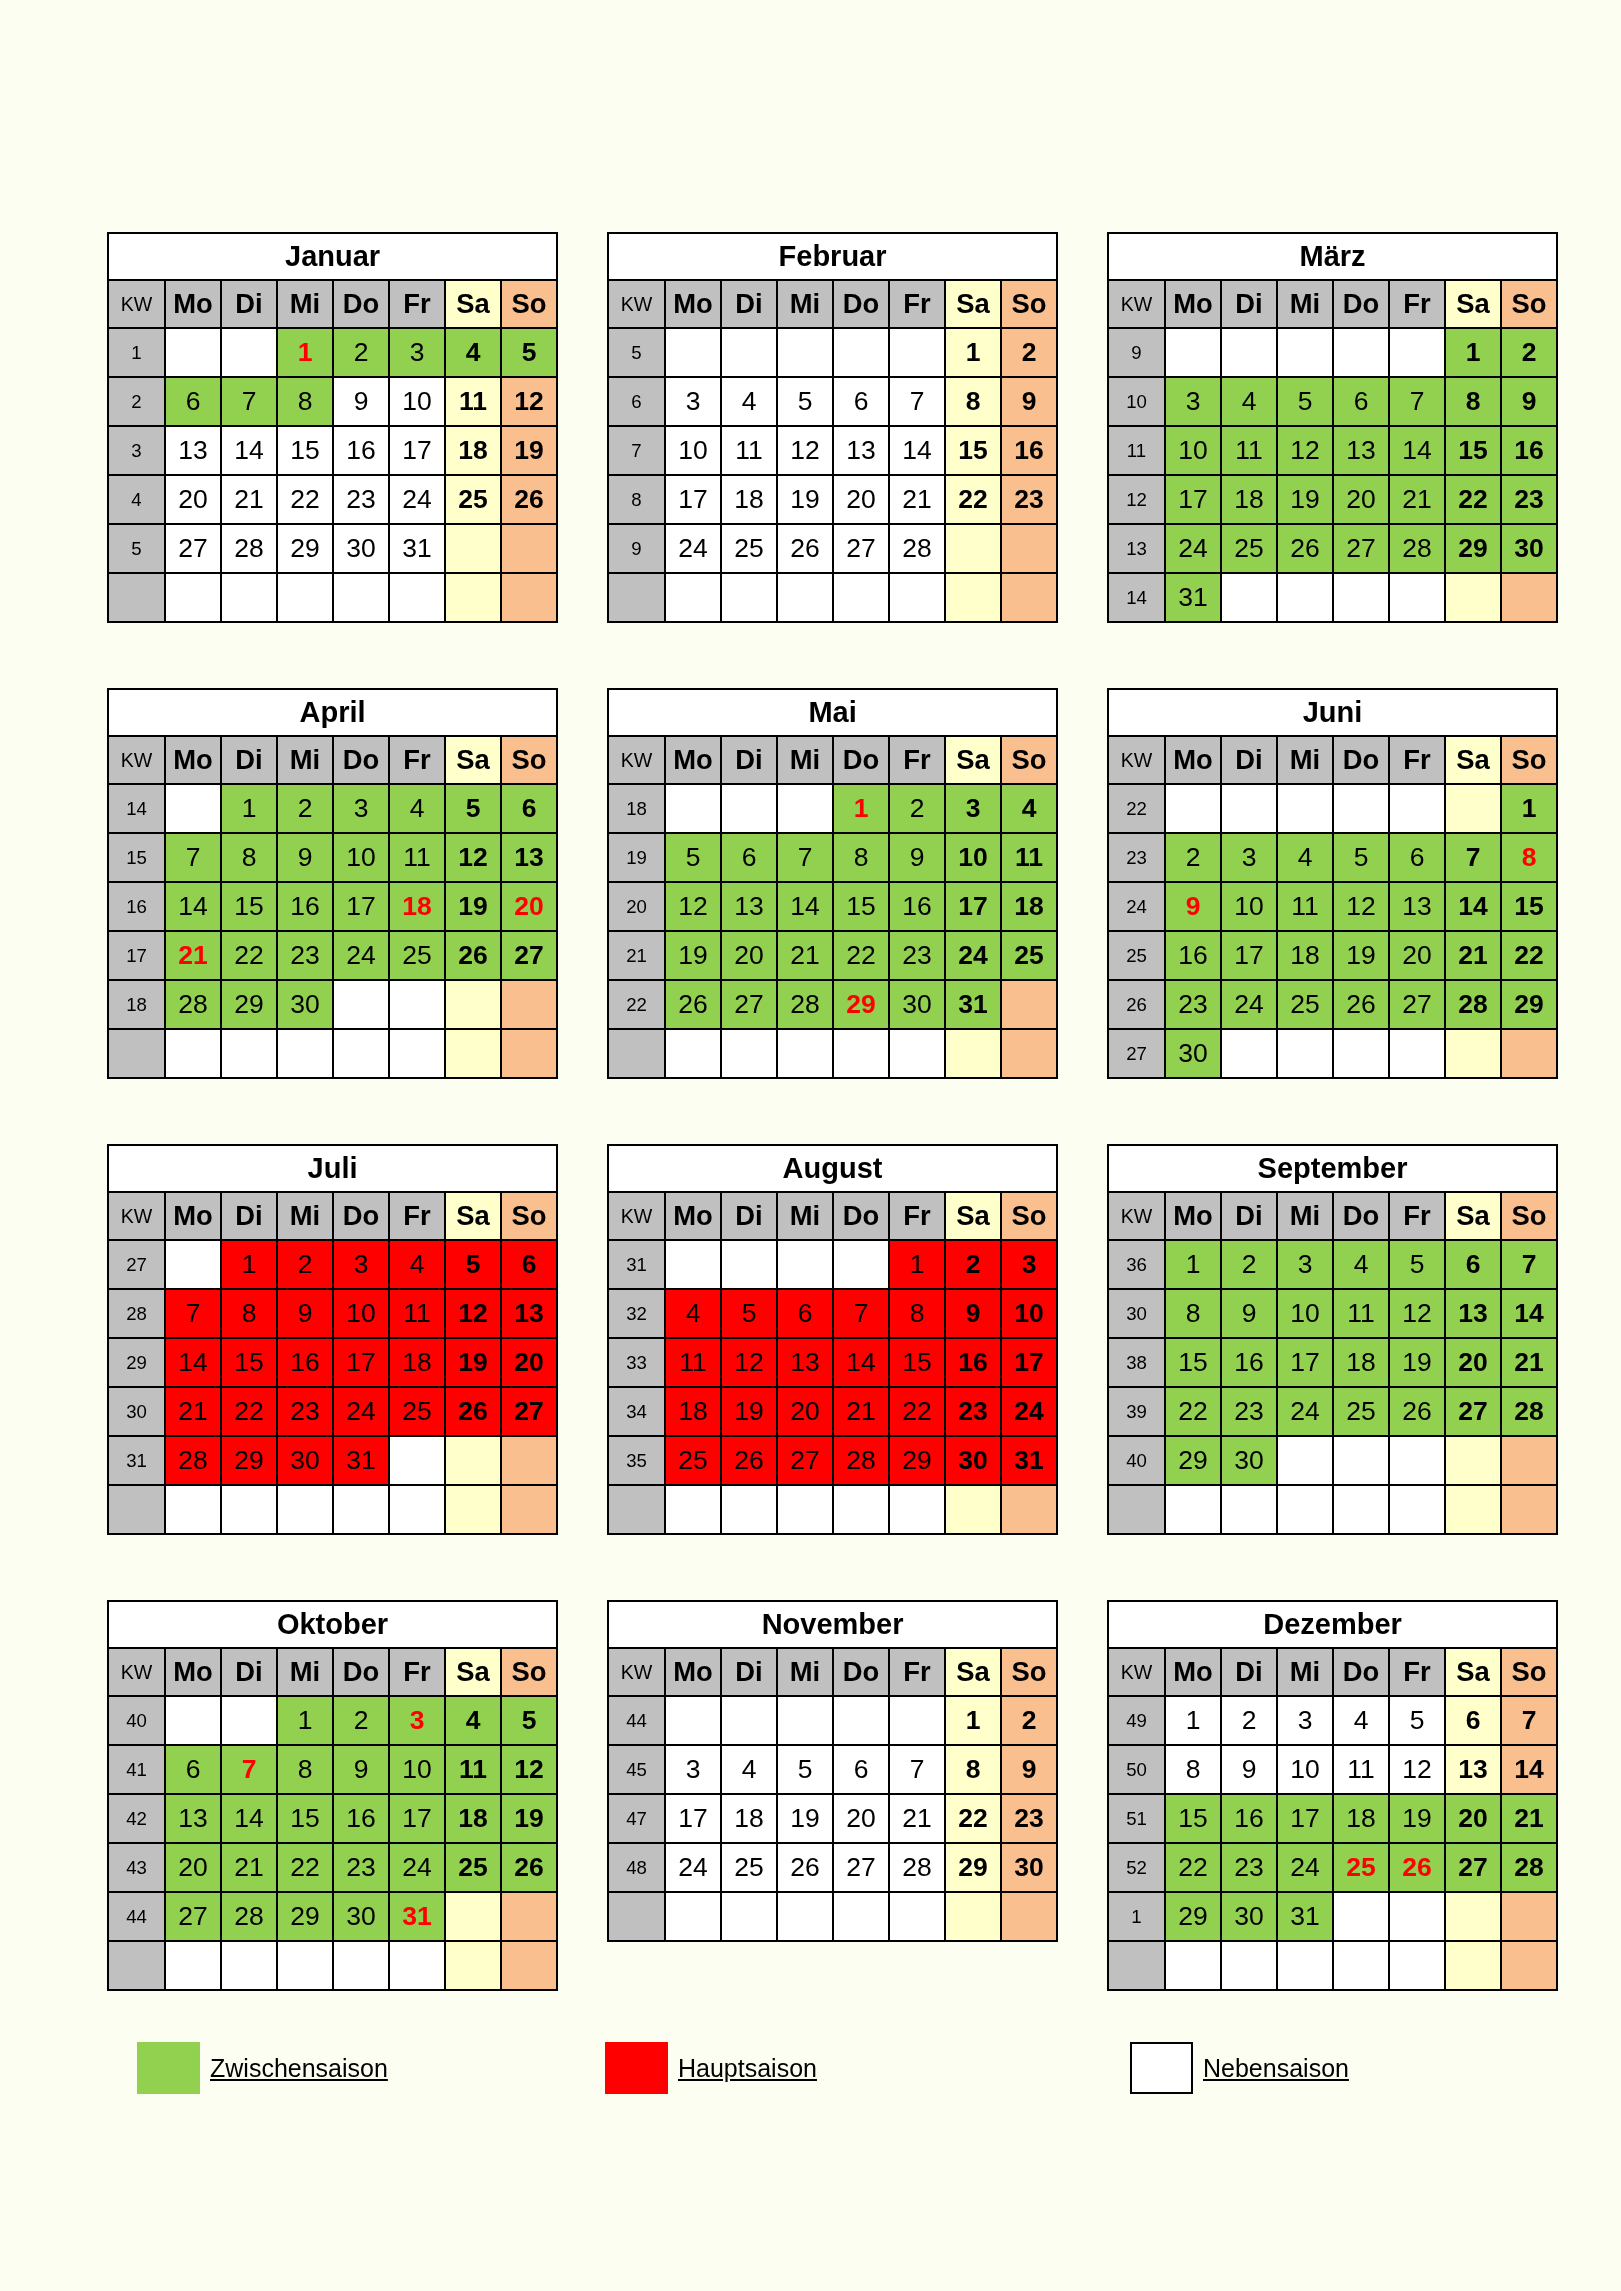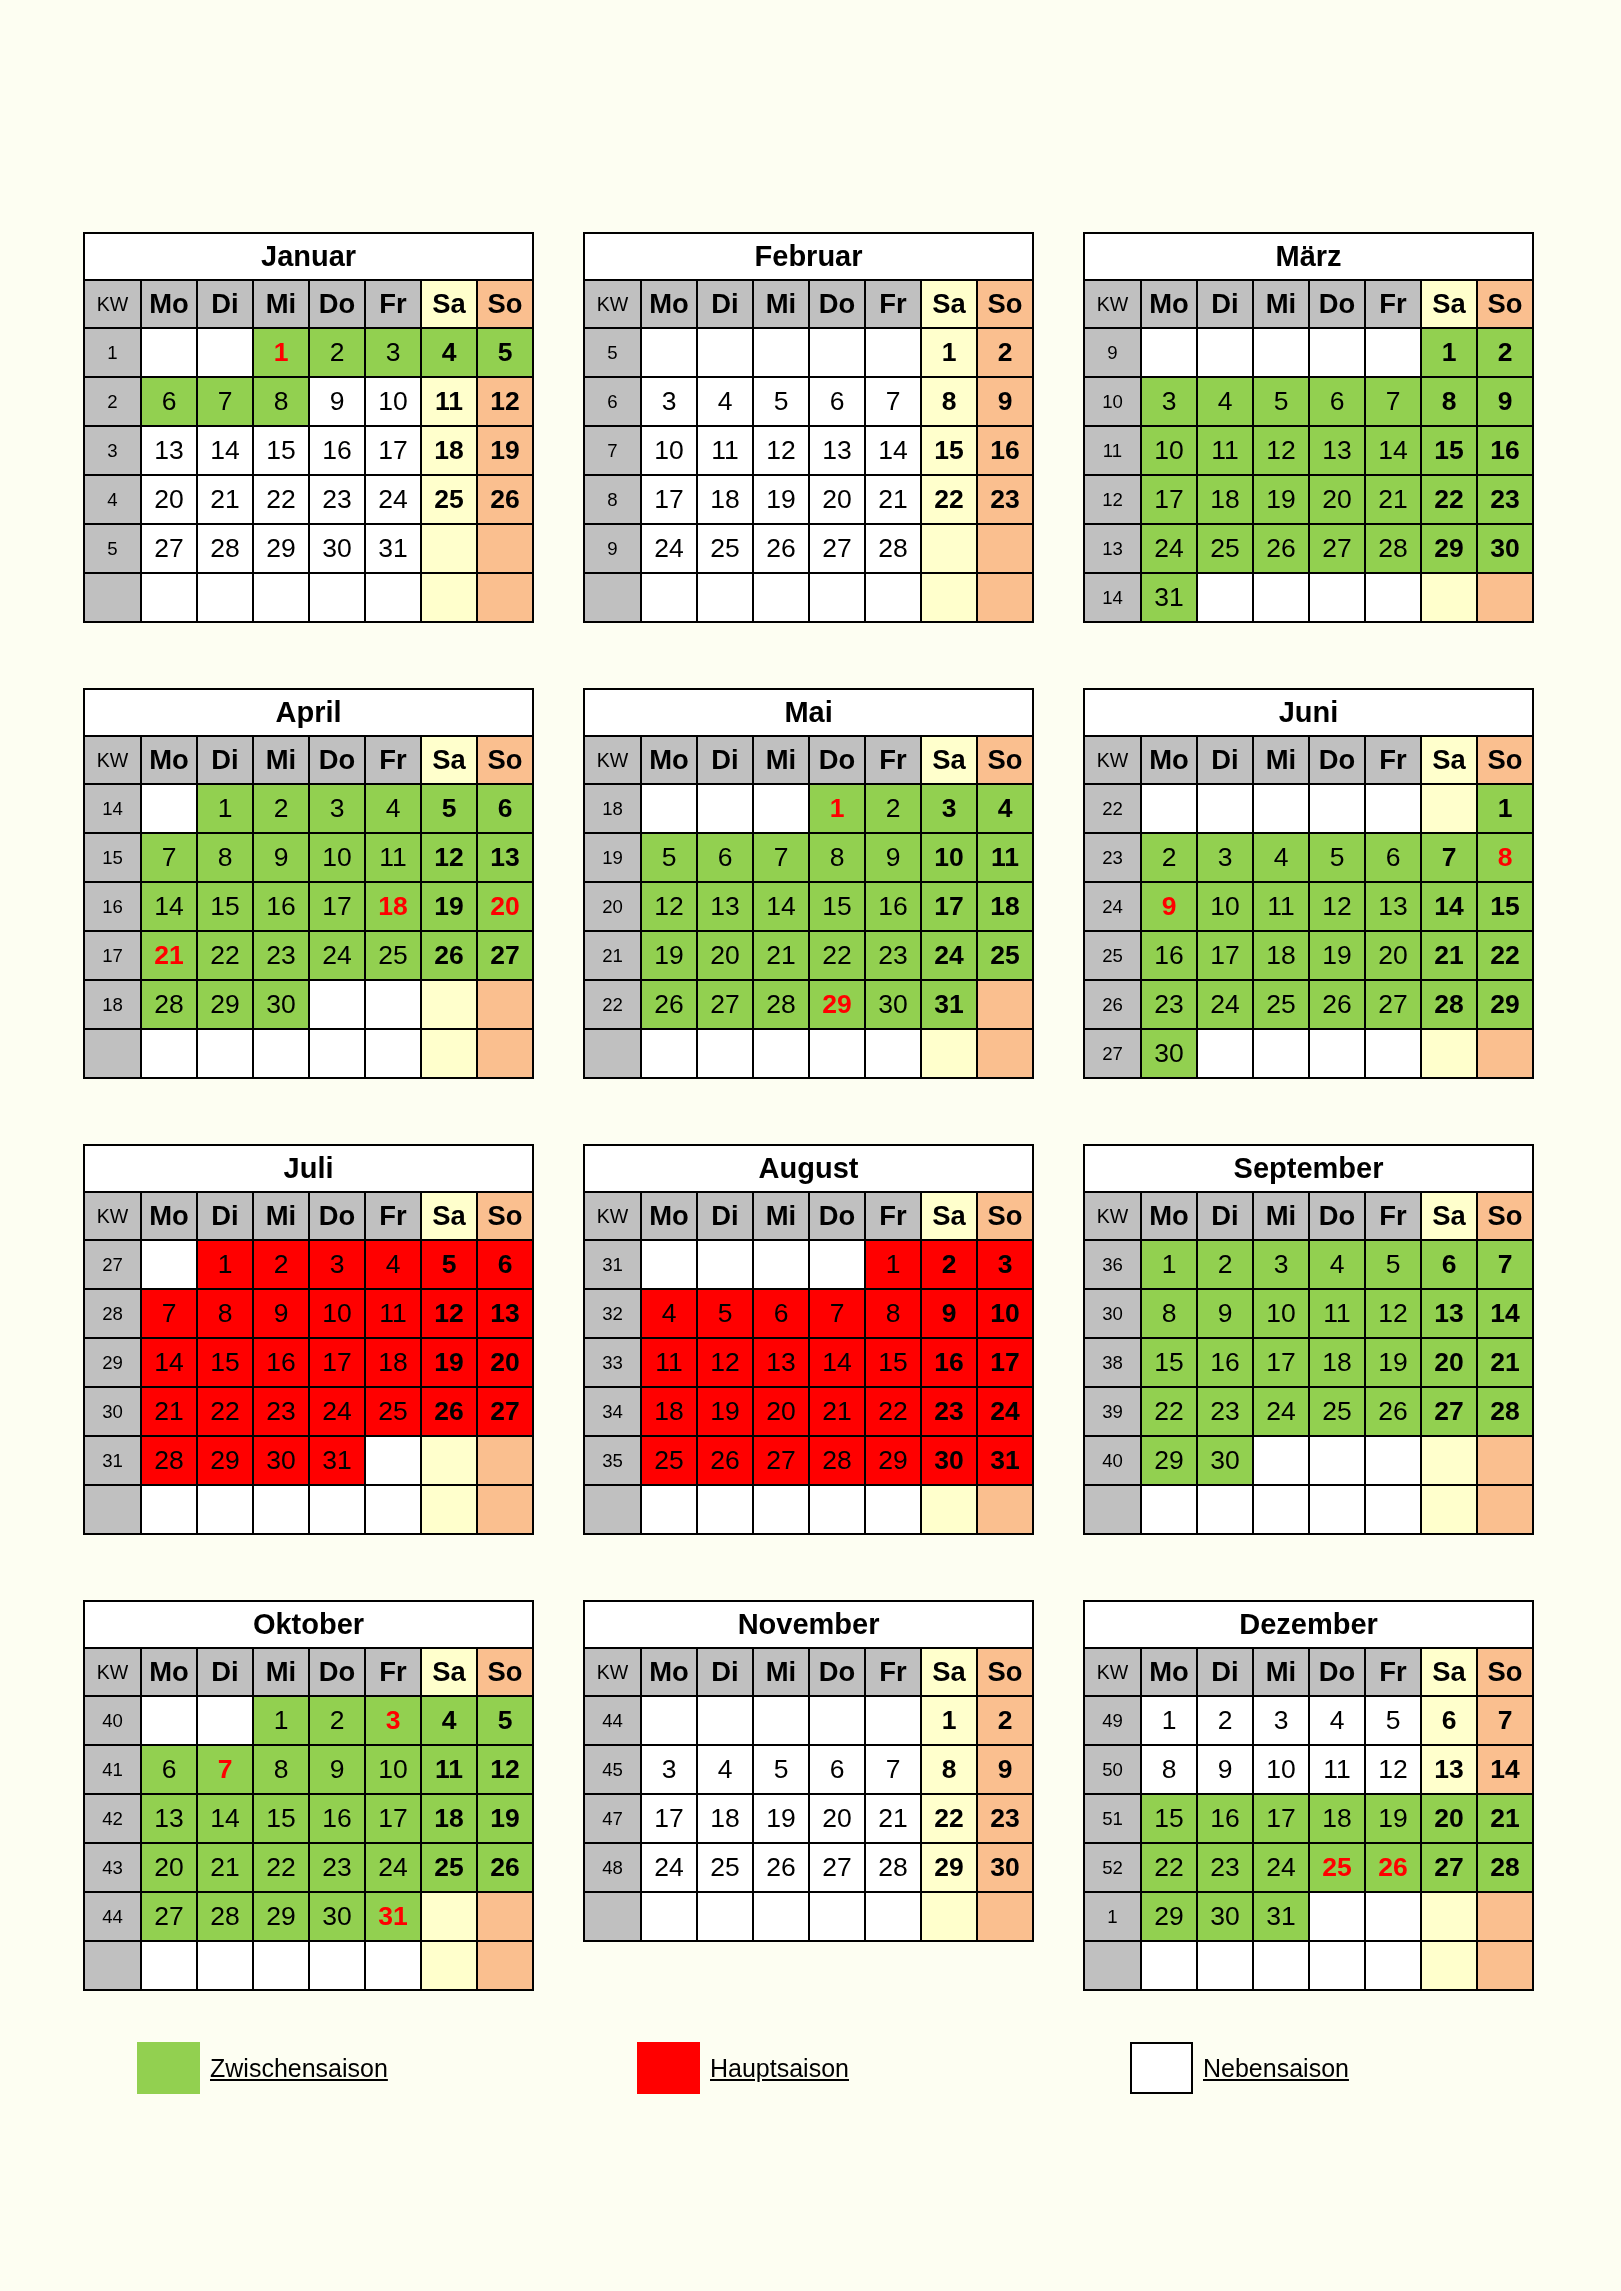--- a/index.html
+++ b/index.html
@@ -11,20 +11,21 @@
   }
   #page{position:relative;width:1621px;height:2292px;overflow:hidden;}
 
   table.month{
     position:absolute;
     width:451px;
     border-collapse:collapse;
     table-layout:fixed;
     background:#4c1d95;
     border:2.9px solid #000;
+    margin-left:24px;
   }
   table.month td, table.month th{
     border:2px solid #000;
     text-align:center;
     vertical-align:middle;
     padding:0;
     overflow:hidden;
   }
   td.title{
     height:45px;
@@ -1117,21 +1118,21 @@
             <td class="d c6"></td>
           </tr>
         </tbody>
       </table>
     </div>
 
   <div class="legend-item" style="left:137px">
     <span class="swatch sw-green"></span>
     <span class="legend-label">Zwischensaison</span>
   </div>
-  <div class="legend-item" style="left:637px">
+  <div class="legend-item" style="left:605px">
     <span class="swatch sw-red"></span>
     <span class="legend-label">Hauptsaison</span>
   </div>
   <div class="legend-item" style="left:1130px">
     <span class="swatch sw-white"></span>
     <span class="legend-label">Nebensaison</span>
   </div>
 </div>
 
 

